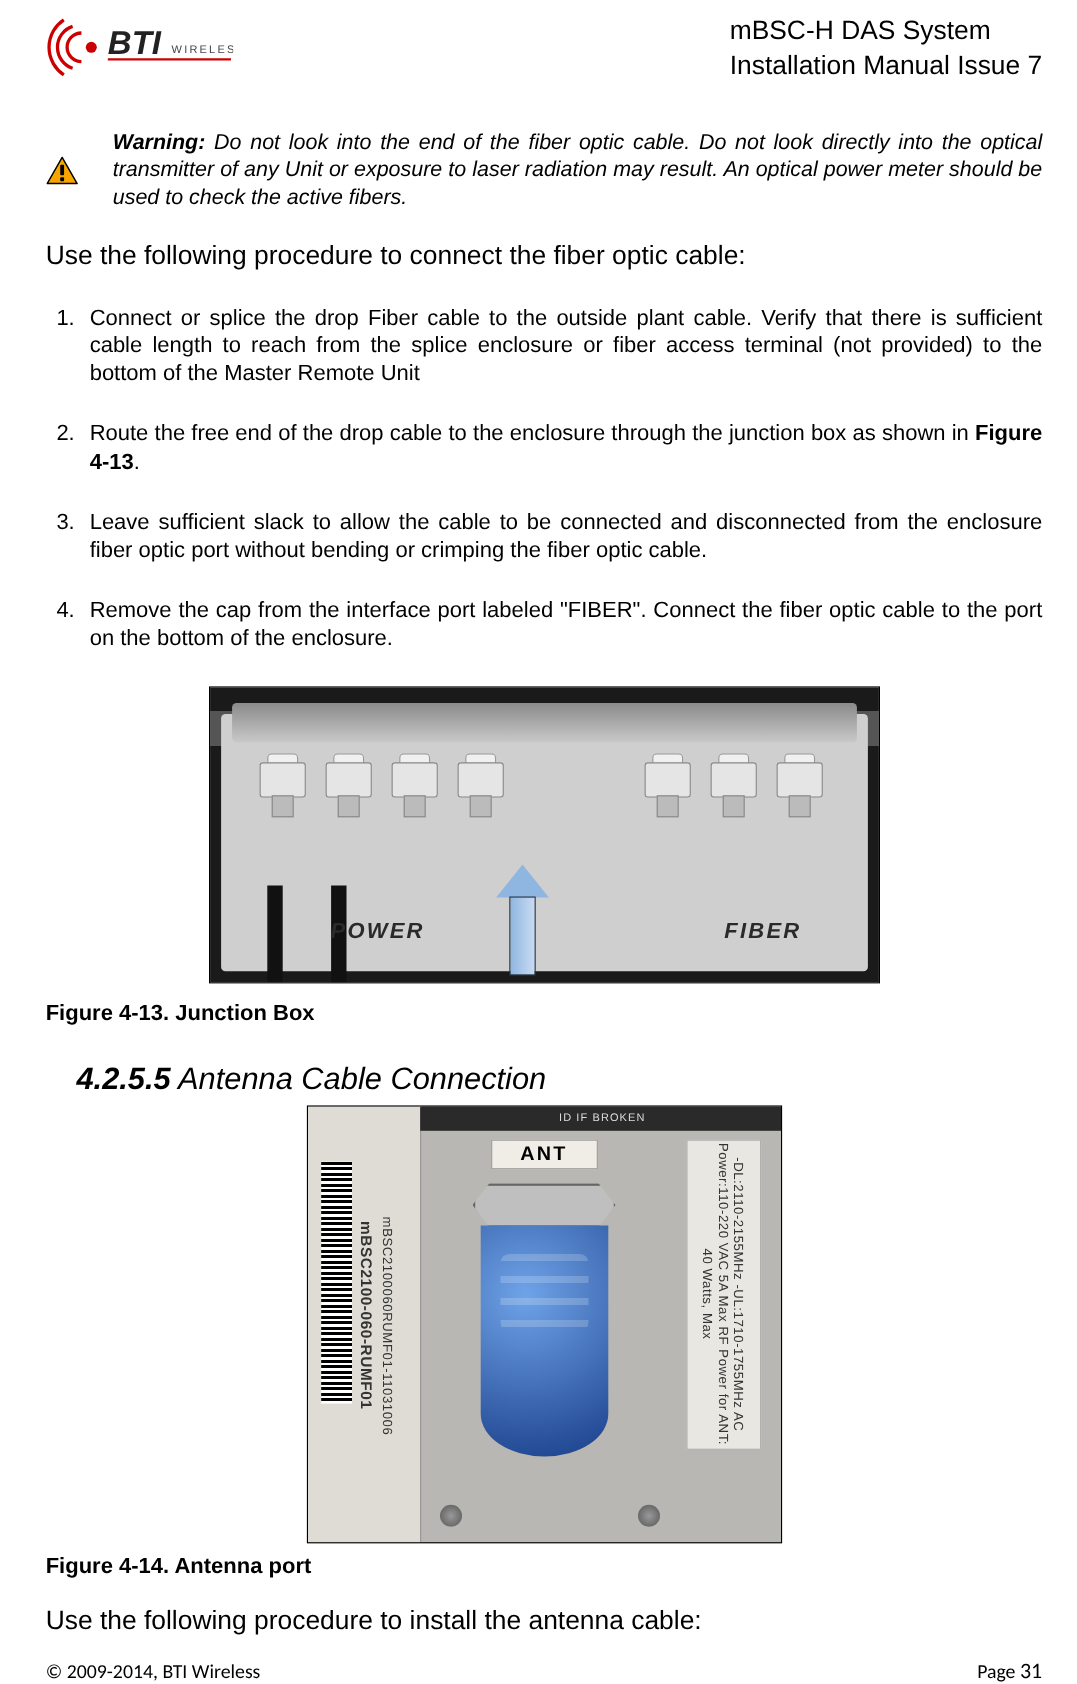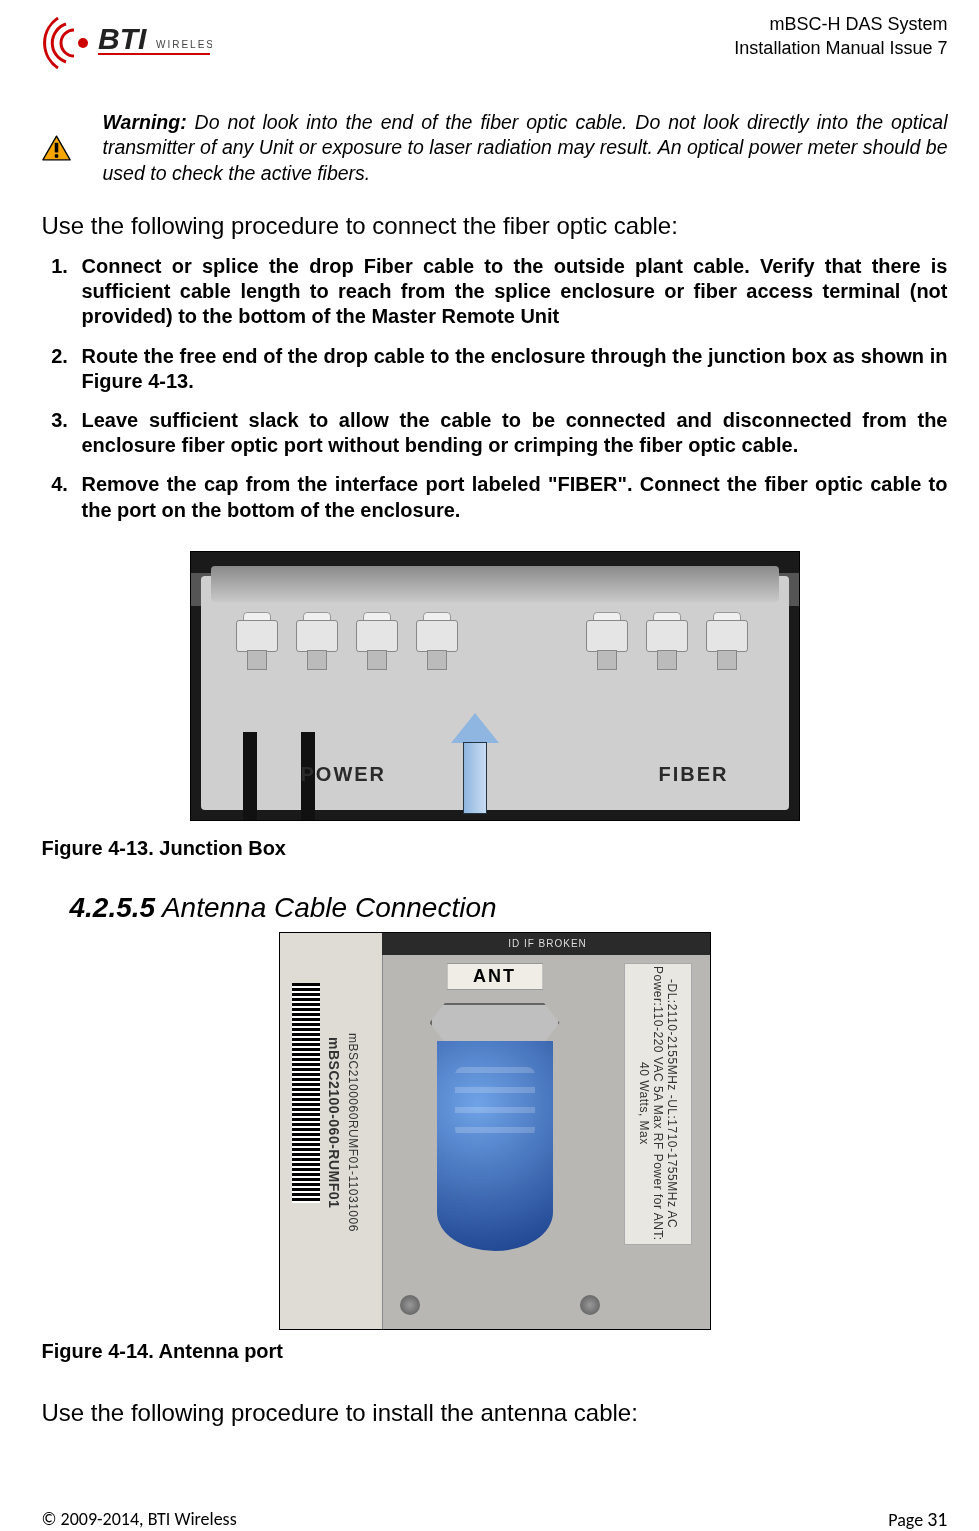--- a/index.html
+++ b/index.html
@@ -23,22 +23,21 @@
     align-items: flex-start;
     margin-bottom: 40px;
   }
   .logo {
     display: flex;
     align-items: center;
     gap: 6px;
     margin-top: 4px;
   }
   .top-right {
-    text-align: right;
-    font-size: 18px;
+    font-size: 24px;
     line-height: 1.35;
   }
   .warning-block {
     display: flex;
     align-items: center;
     gap: 32px;
     margin: 0 0 24px 0;
   }
   .warning-text {
     font-style: italic;
@@ -50,24 +49,23 @@
     font-size: 24px;
     margin: 26px 0 12px 0;
   }
   ol.steps {
     font-size: 20px;
     margin: 0;
     padding-left: 32px;
     text-align: justify;
   }
   ol.steps > li {
-    margin: 14px 0;
+    margin: 30px 0;
     line-height: 1.26;
     padding-left: 8px;
-    font-weight: bold;
   }
   .fig {
     margin: 28px auto 0 auto;
     text-align: center;
   }
   .fig-caption {
     font-weight: bold;
     font-size: 20px;
     margin-top: 10px;
     text-align: left;
@@ -101,20 +99,21 @@
 
   
   .junction {
     width: 608px;
     height: 268px;
     margin: 16px auto;
     border: 1px solid #000;
     background: linear-gradient(#1a1a1a 0 8%, #555 8% 20%, #1a1a1a 20% 100%);
     position: relative;
     overflow: hidden;
+    font-style: italic;
   }
   .j-body {
     position: absolute;
     top: 24px; left: 10px; right: 10px; bottom: 10px;
     background: #cfcfcf;
     border-radius: 4px;
   }
   .j-shelf {
     position: absolute;
     top: 14px; left: 20px; right: 20px; height: 36px;
@@ -379,21 +378,21 @@
       </div>
       <div class="rightstrip">
         <div class="vtext">-DL:2110-2155MHz  -UL:1710-1755MHz  AC Power:110-220 VAC 5A Max  RF Power for ANT: 40 Watts, Max</div>
       </div>
       <div class="bolt" style="left:120px; bottom:14px"></div>
       <div class="bolt" style="right:110px; bottom:14px"></div>
     </div>
     <div class="fig-caption">Figure 4-14. Antenna port</div>
   </div>
 
-  <p class="lead" style="margin-top:36px">Use the following procedure to install the antenna cable:</p>
+  <p class="lead" style="margin-top:24px">Use the following procedure to install the antenna cable:</p>
 
   <div class="footer">
     <div>© 2009-2014, BTI Wireless</div>
     <div>
       <span>Page </span><span style="font-size:20px">31</span>
     </div>
   </div>
 
 </div>
 

